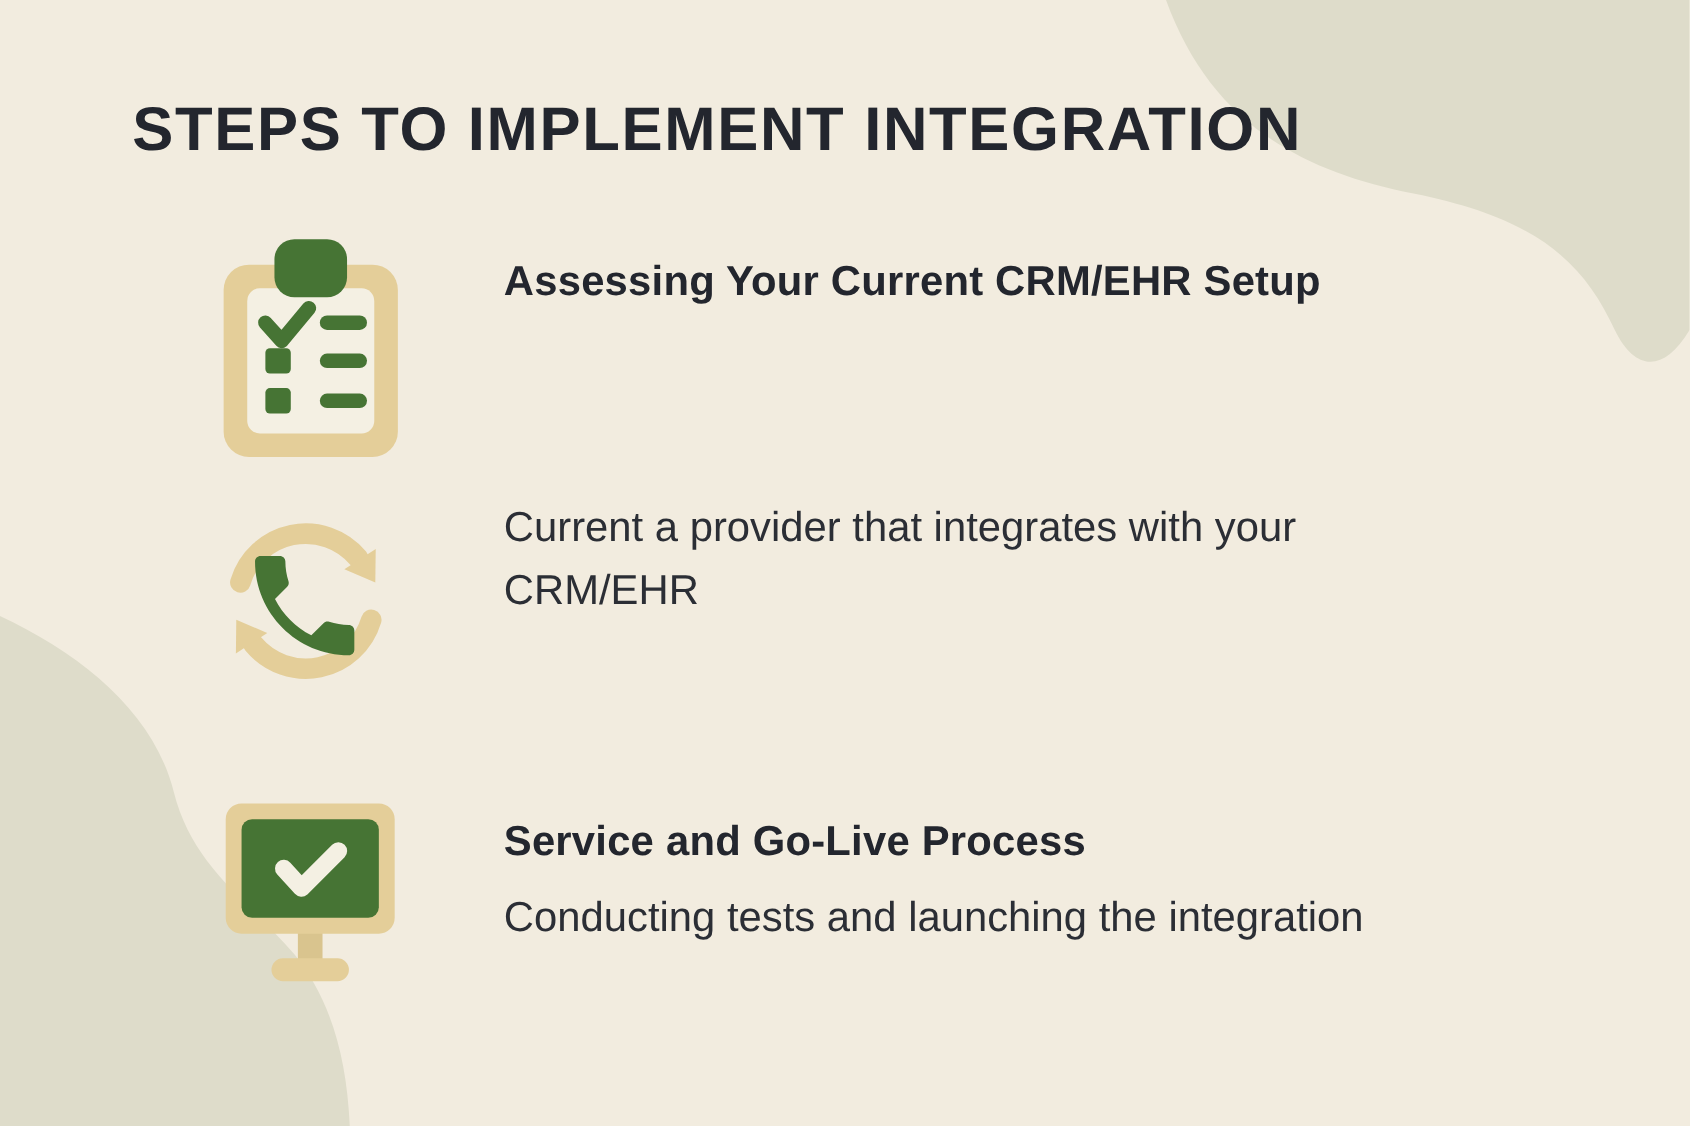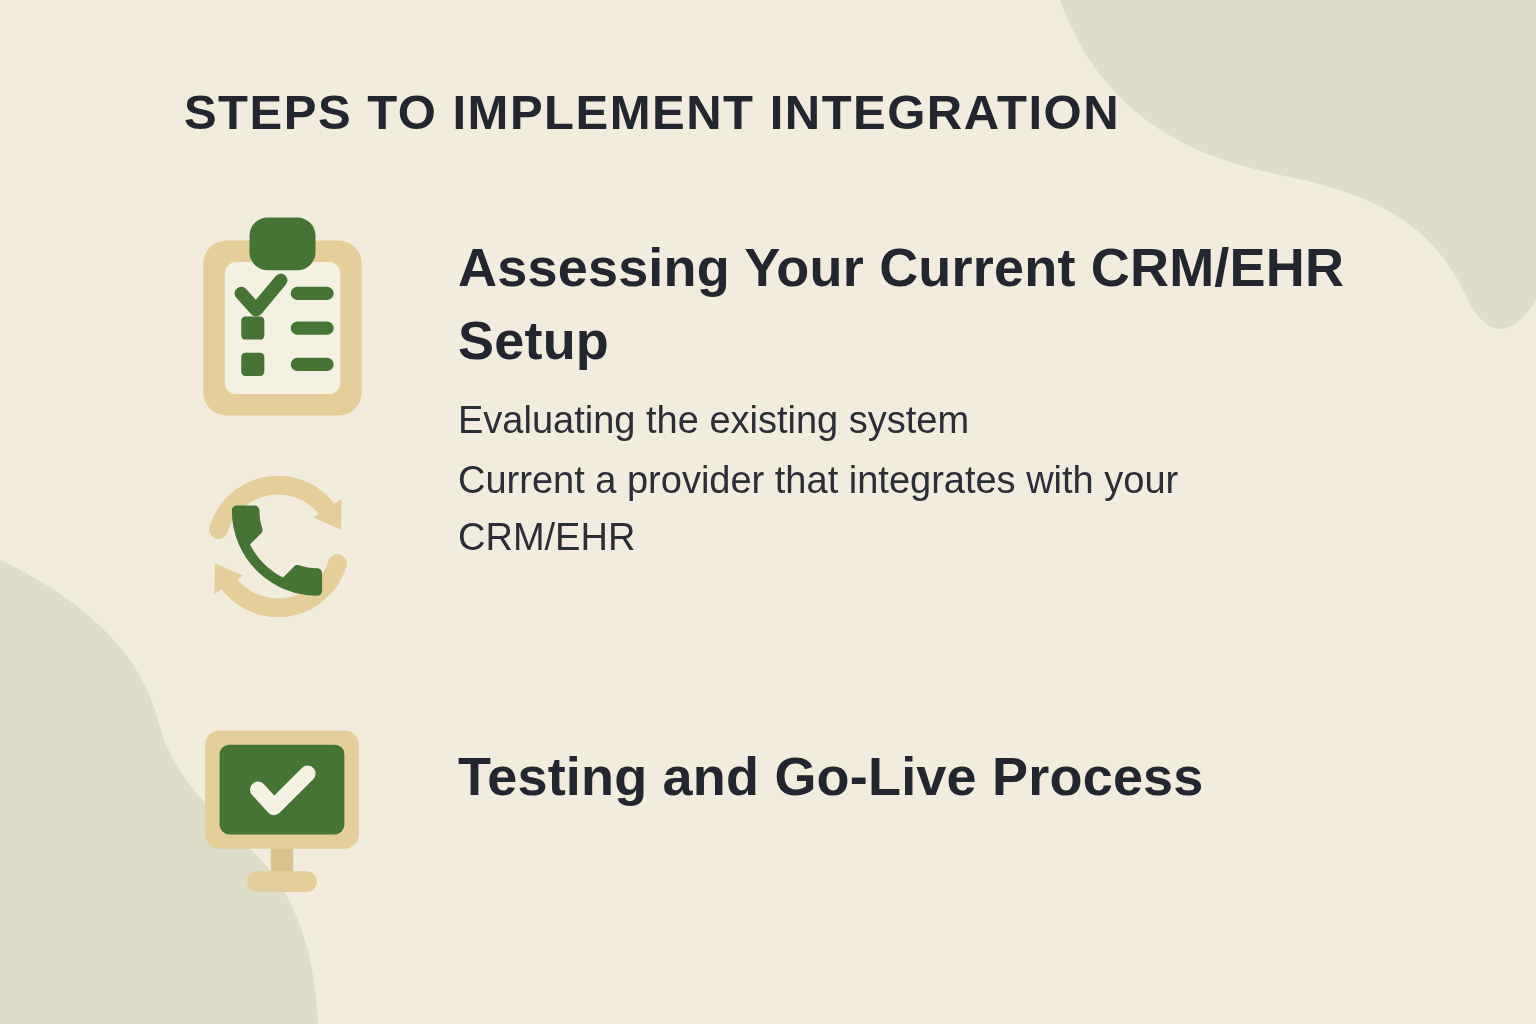--- a/index.html
+++ b/index.html
@@ -19,36 +19,36 @@
     width:1536px;height:1024px;
     background:var(--background);
     overflow:hidden;
     font-family:"Liberation Sans", sans-serif;
   }
   .bg-layer{position:absolute;inset:0;width:1536px;height:1024px;}
   .page-title{
     position:absolute;
     top:84px;left:0;width:1304px;
     text-align:center;
-    font-size:49px;
+    font-size:56px;
     font-weight:700;
     letter-spacing:1.5px;
     color:var(--text-dark);
   }
   .step-icon{position:absolute;}
   .icon-clipboard{left:200px;top:213px;width:165px;height:207px;}
   .icon-phone-sync{left:193px;top:453px;width:170px;height:187px;}
   .icon-monitor{left:202px;top:727px;width:160px;height:170px;}
   .step-icon svg{display:block;width:100%;height:100%;}
   .step-text{position:absolute;left:458px;}
   .step-text-1{top:231px;width:1010px;}
   .step-text-2{top:452px;width:880px;}
   .step-text-3{top:740px;width:1010px;}
   .step-heading{
-    font-size:54px;
+    font-size:38px;
     font-weight:700;
     line-height:1.35;
     letter-spacing:0.2px;
     color:var(--text-dark);
     margin:0 0 15px 0;
   }
   .step-description{
     font-size:38px;
     font-weight:400;
     line-height:1.5;
@@ -74,21 +74,20 @@
     <path d="M25,48 l9,10 l15,-18" fill="none" stroke="var(--green)" stroke-width="8" stroke-linecap="round" stroke-linejoin="round"></path>
     <rect x="55" y="44" width="26" height="8" rx="4" fill="var(--green)"></rect>
     <rect x="25" y="62" width="14" height="14" rx="2.5" fill="var(--green)"></rect>
     <rect x="55" y="65" width="26" height="8" rx="4" fill="var(--green)"></rect>
     <rect x="25" y="84" width="14" height="14" rx="2.5" fill="var(--green)"></rect>
     <rect x="55" y="87" width="26" height="8" rx="4" fill="var(--green)"></rect>
   </svg>
 </div>
 <div class="step-text step-text-1">
   <h2 class="step-heading">Assessing Your Current CRM/EHR Setup</h2>
-  <p class="step-description">Evaluating the existing system</p>
 </div>
 
 <div class="step-icon icon-phone-sync">
   <svg viewBox="0 0 100 100">
     <path d="M15,40 A36.5,36.5 0 0 1 78,27" fill="none" stroke="var(--tan)" stroke-width="11" stroke-linecap="round"></path>
     <polygon points="0,-10 15,0 0,10" transform="translate(79,27.5) rotate(57)" fill="var(--tan)"></polygon>
     <path d="M85,60 A36.5,36.5 0 0 1 22,73" fill="none" stroke="var(--tan)" stroke-width="11" stroke-linecap="round"></path>
     <polygon points="0,-10 15,0 0,10" transform="translate(21,72.5) rotate(237)" fill="var(--tan)"></polygon>
     <g transform="translate(14,17) scale(2.95)" fill="var(--green)">
       <path d="M6.62 10.79c1.44 2.83 3.76 5.14 6.59 6.59l2.2-2.2c.27-.27.67-.36 1.02-.24 1.12.37 2.33.57 3.57.57.55 0 1 .45 1 1V20c0 .55-.45 1-1 1-9.39 0-17-7.61-17-17 0-.55.45-1 1-1h3.5c.55 0 1 .45 1 1 0 1.25.2 2.45.57 3.57.11.35.03.74-.24 1.02l-2.21 2.2z"></path>
@@ -102,14 +101,15 @@
 <div class="step-icon icon-monitor">
   <svg viewBox="0 0 100 106">
     <rect x="43" y="70" width="14" height="22" fill="var(--tan-dark)"></rect>
     <rect x="28" y="90" width="44" height="13" rx="6.5" fill="var(--tan)"></rect>
     <rect x="2" y="2" width="96" height="74" rx="9" fill="var(--tan)"></rect>
     <rect x="11" y="11" width="78" height="56" rx="6" fill="var(--green)"></rect>
     <path d="M35,39 l10,11 l21,-21" fill="none" stroke="var(--paper)" stroke-width="10" stroke-linecap="round" stroke-linejoin="round"></path>
   </svg>
 </div>
 <div class="step-text step-text-3">
-  <h2 class="step-heading">Testing and Go-Live Process</h2>
+  <h2 class="step-heading">Service and Go-Live Process</h2>
+  <p class="step-description">Conducting tests and launching the integration</p>
 </div>
 
 </body></html>

